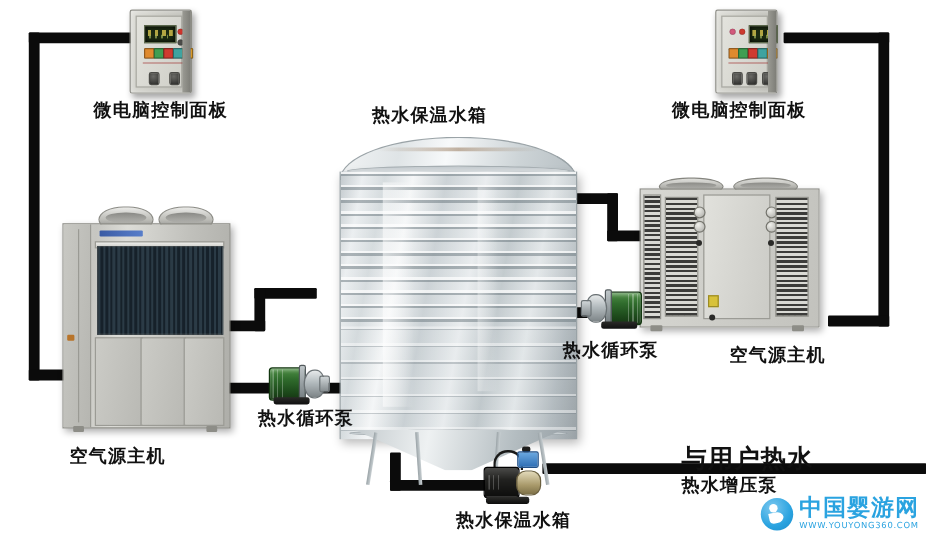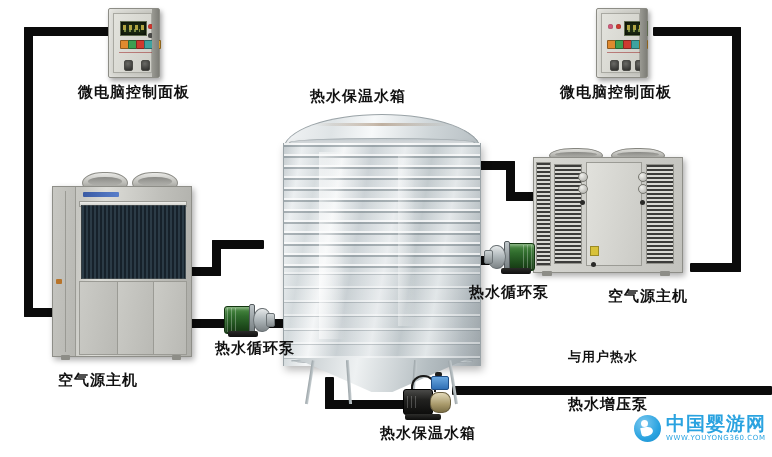--- a/index.html
+++ b/index.html
@@ -333,21 +333,21 @@
     <div class="ctrlcap"></div>
     <div class="ctrl"></div>
     <div class="motor">
         <div class="fins"></div>
       </div>
     <div class="head"></div>
     <div class="base"></div>
   </div>
   <div class="lbl" style="left:380px;top:425px;font-size:15px;">热水保温水箱</div>
 
-  <div class="lbl" style="left:568px;top:350px;font-size:13px;">与用户热水</div>
+  <div class="lbl" style="left:568px;top:370px;font-size:21px;">与用户热水</div>
   <div class="lbl" style="left:568px;top:396px;font-size:15px;">热水增压泵</div>
 
   <div class="wm" style="left:634px;top:414px;">
     <div class="orb"></div>
     <div class="wtext">
       <div class="wmain">中国婴游网</div>
       <div class="wsub">WWW.YOUYONG360.COM</div>
     </div>
   </div>
 

